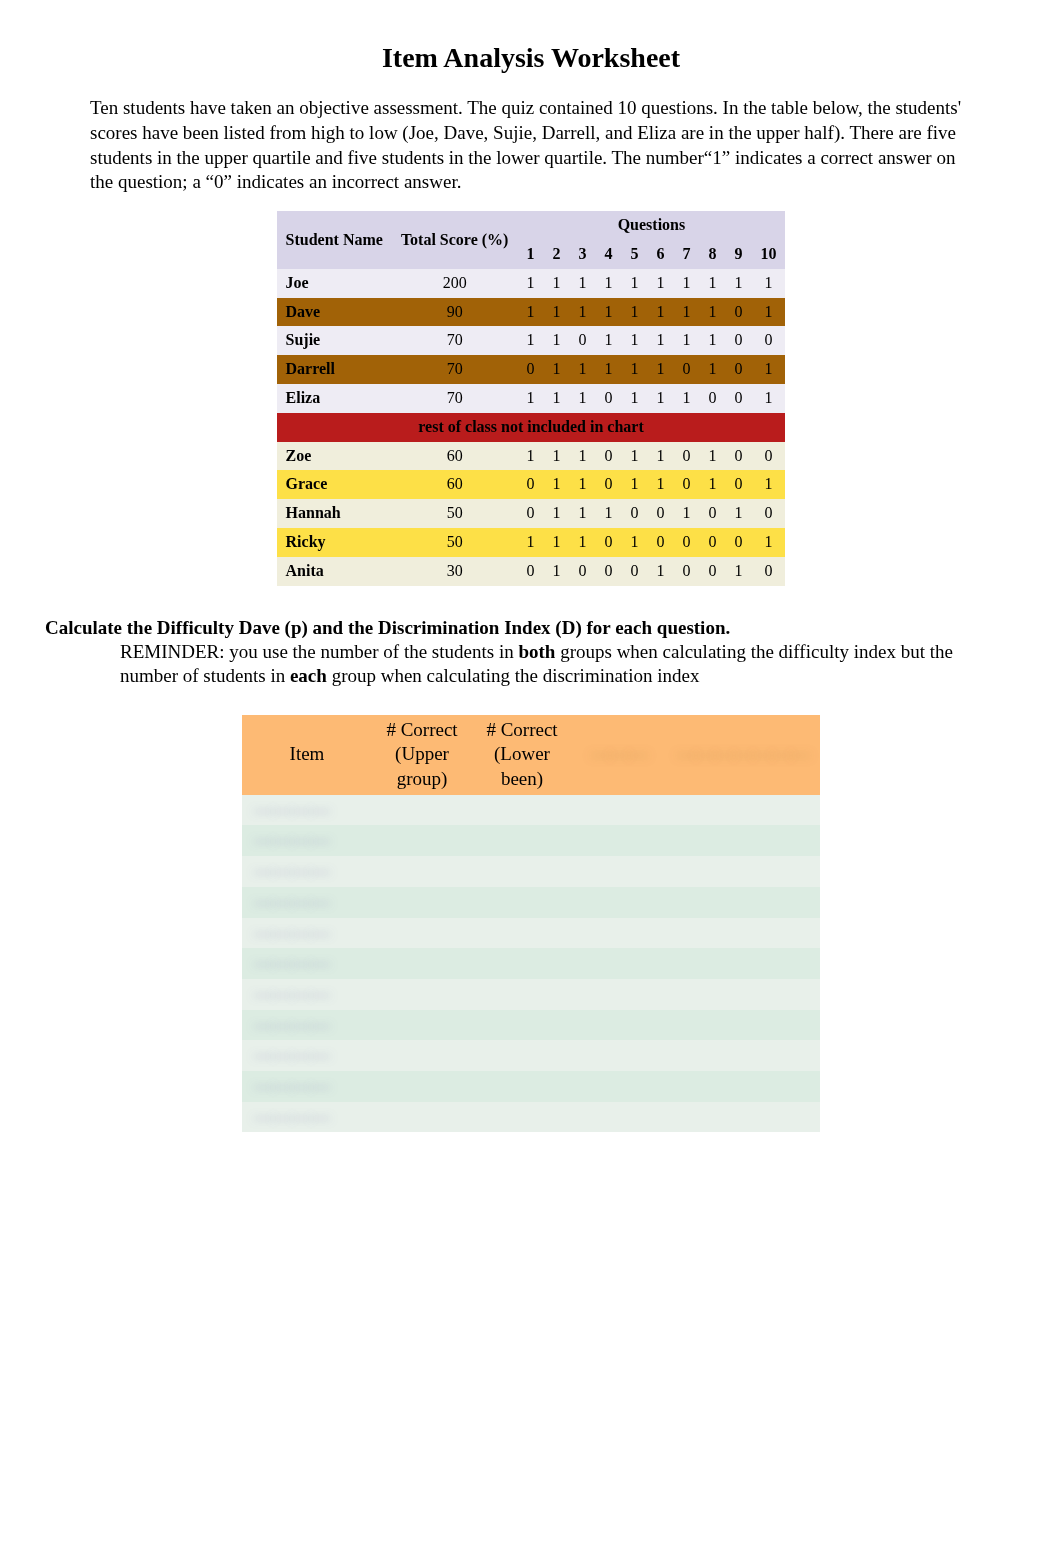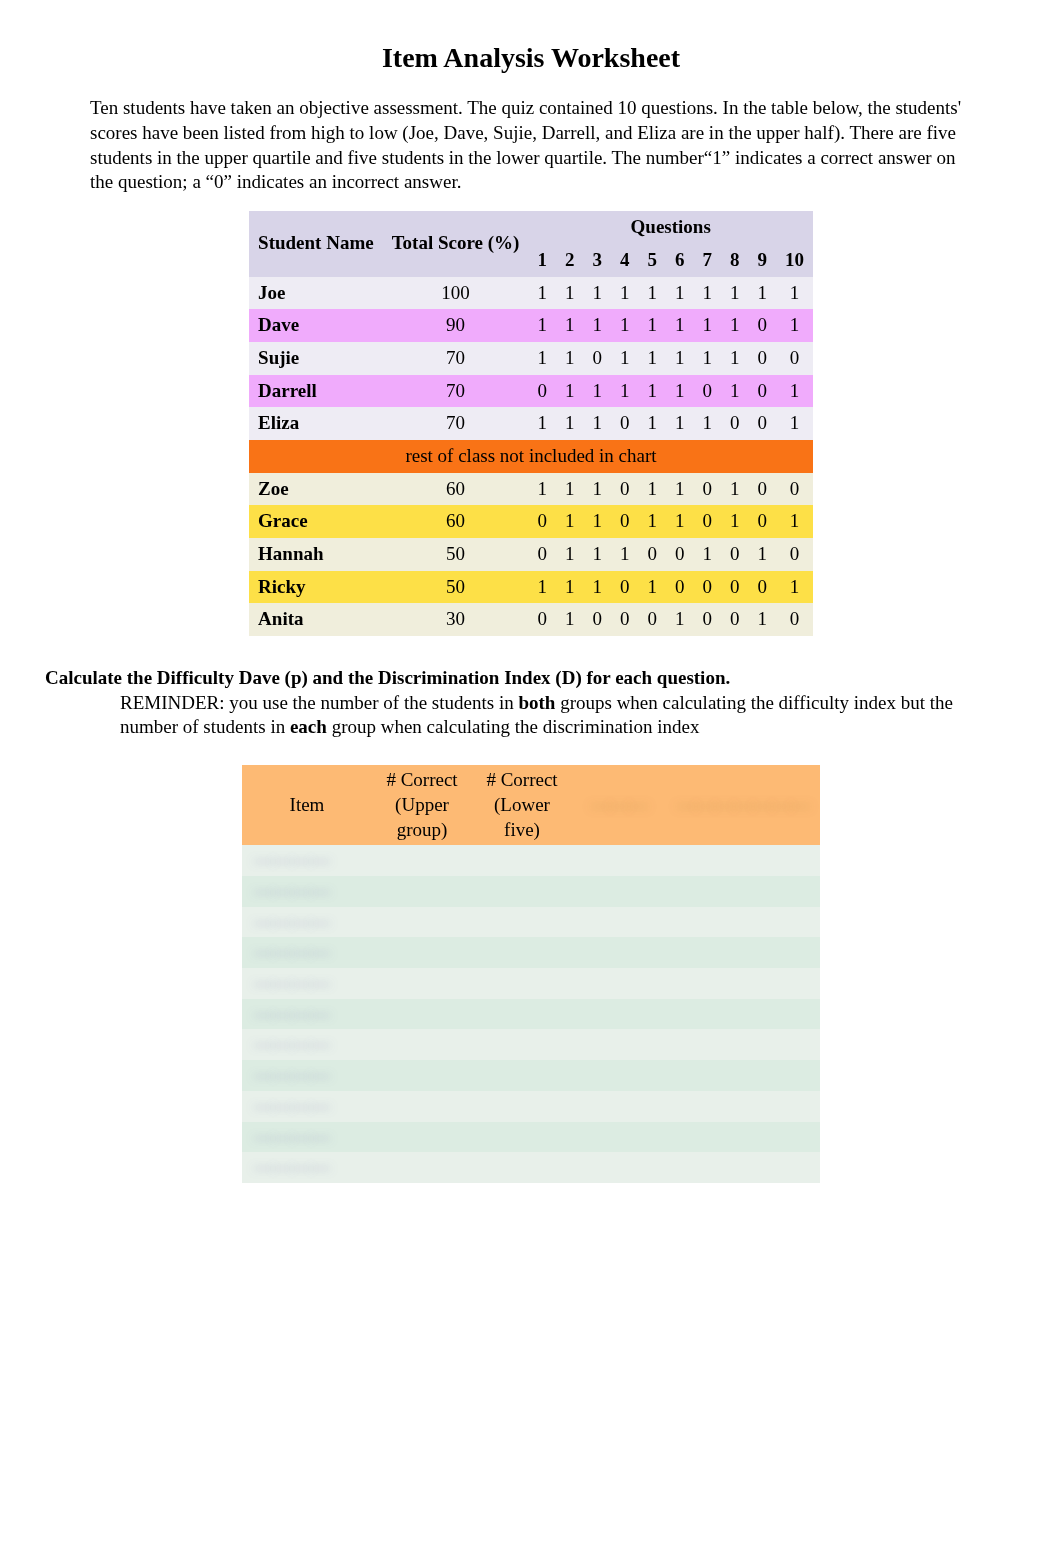--- a/index.html
+++ b/index.html
@@ -17,33 +17,33 @@
     text-align: center;
     font-size: 28px;
     font-weight: bold;
     margin: 0 0 20px 0;
   }
   .intro { margin-bottom: 16px; }
 
   .scores-wrap { display: flex; justify-content: center; margin-bottom: 30px; }
   table.scores {
     border-collapse: collapse;
-    font-size: 19px;
+    font-size: 16px;
     border-radius: 25px;
   }
   table.scores th, table.scores td {
     padding: 4px 9px;
     text-align: center;
   }
   table.scores th { font-weight: bold; }
   table.scores .name-col { text-align: left; font-weight: bold; }
   table.scores thead tr { background: #d8d4e8; }
   table.scores tbody tr.upper-even { background: #eeecf4; }
-  table.scores tbody tr.upper-odd  { background: #f0abfc; }
-  table.scores tbody tr.divider-row { background: #f97316; font-weight: normal; }
+  table.scores tbody tr.upper-odd  { background: #a16207; }
+  table.scores tbody tr.divider-row { background: #b91c1c; font-weight: bold; }
   table.scores tbody tr.divider-row td { text-align: center; }
   table.scores tbody tr.lower-even { background: #f0eedc; }
   table.scores tbody tr.lower-odd  { background: #fde047; }
   .questions-header th { background: #d8d4e8; }
 
   .calc-heading { font-weight: bold; margin-top: 8px; margin-left: -45px; }
   .reminder { margin-left: 30px; margin-bottom: 27px; line-height: 1.25; }
 
   .idx-wrap { display: flex; justify-content: center; }
   table.idx {
@@ -107,21 +107,21 @@
           <th>6</th>
           <th>7</th>
           <th>8</th>
           <th>9</th>
           <th>10</th>
         </tr>
   </thead>
   <tbody id="scores-body">
   <tr class="upper-even">
           <td class="name-col">Joe</td>
-          <td>100</td>
+          <td>200</td>
           <td>1</td>
           <td>1</td>
           <td>1</td>
           <td>1</td>
           <td>1</td>
           <td>1</td>
           <td>1</td>
           <td>1</td>
           <td>1</td>
           <td>1</td>
@@ -263,21 +263,21 @@
 <div class="reminder">
   <span>REMINDER:  you use the number of the students in </span><b>both</b><span> groups when calculating the difficulty index but the number of students in </span><b>each</b><span> group when calculating the discrimination index</span>
 </div>
 
 <div class="idx-wrap">
 <table class="idx">
   <thead>
     <tr>
       <th class="col-item">Item</th>
       <th class="col-upper"># Correct (Upper group)</th>
-      <th class="col-lower"># Correct (Lower five)</th>
+      <th class="col-lower"># Correct (Lower been)</th>
       <th class="col-diff blur4">———</th>
       <th class="col-disc blur5">———————</th>
     </tr>
   </thead>
   <tbody id="idx-body">
   <tr class="even">
           <td class="item-col">————</td>
           <td class="blurcell"></td>
           <td class="blurcell"></td>
           <td class="blurcell"></td>

